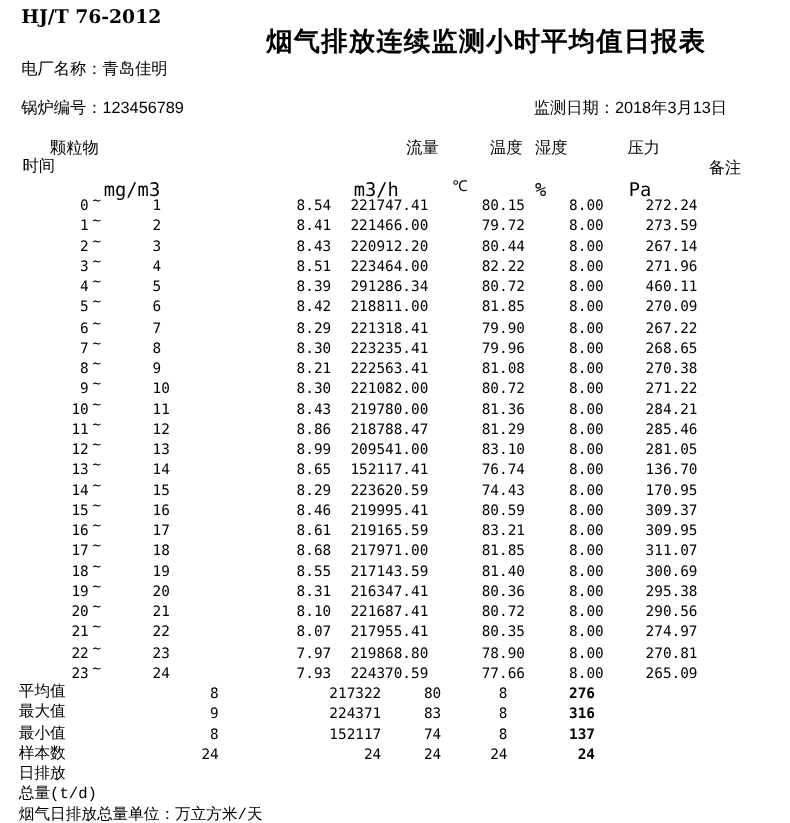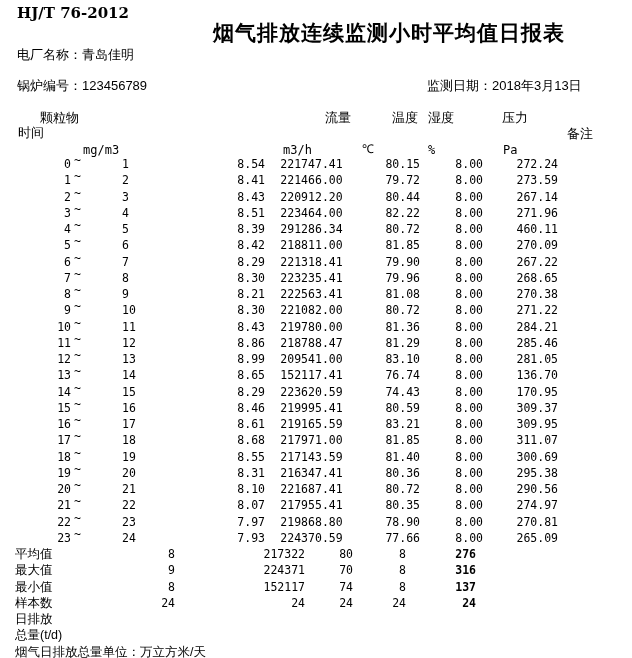--- a/index.html
+++ b/index.html
@@ -15,39 +15,39 @@
   #boiler{left:17px;top:77px;}
   #date{left:427px;top:77px;}
   .hdr{font-size:13px;}
   .h-pm{left:40px;top:109px;}
   .h-flow{left:325px;top:109px;}
   .h-temp{left:392px;top:109px;}
   .h-hum{left:428px;top:109px;}
   .h-press{left:502px;top:109px;}
   .h-time{left:18px;top:124px;}
   .h-remark{left:567px;top:125px;}
-  .unit{font-family:"DejaVu Sans Mono",monospace;font-size:12px;}
+  .unit{font-family:"DejaVu Sans Mono",monospace;font-size:15px;}
   .u-pm{left:83px;top:143px;}
   .u-flow{left:283px;top:143px;}
   .u-temp{left:362px;top:140px;font-size:12px;}
   .u-hum{left:428px;top:143px;}
   .u-press{left:503px;top:143px;}
   #data-rows{position:absolute;left:0;top:156px;width:632px;}
   #bottom-rows{position:absolute;left:0;top:546px;width:632px;}
   .row{position:relative;height:16.25px;line-height:16.25px;}
   .cell{position:absolute;top:0;font-family:"DejaVu Sans Mono",monospace;font-size:11.5px;white-space:pre;}
   .c-from{left:40px;width:31px;text-align:right;}
   .c-tilde{left:74px;top:-4px;}
   .c-to{left:122px;}
   .c-pm{left:200px;width:65px;text-align:right;}
   .c-flow{left:264px;width:95px;text-align:center;}
   .c-temp{left:365px;width:55px;text-align:right;}
   .c-hum{left:428px;width:55px;text-align:right;}
   .c-press{left:493px;width:65px;text-align:right;}
-  .s-label{left:15px;font-family:Liberation Sans, sans-serif;font-size:12.5px;}
+  .s-label{left:15px;font-family:Liberation Mono, monospace;font-size:12.5px;}
   .s-pm{left:110px;width:65px;text-align:right;}
   .s-flow{left:210px;width:95px;text-align:right;}
   .s-temp{left:298px;width:55px;text-align:right;}
   .s-hum{left:351px;width:55px;text-align:right;}
   .s-press{left:411px;width:65px;text-align:right;font-weight:bold;}
 </style>
 </head>
 <body>
 
 <div>
@@ -320,21 +320,21 @@
         <span class="cell s-pm">8</span>
         <span class="cell s-flow">217322</span>
         <span class="cell s-temp">80</span>
         <span class="cell s-hum">8</span>
         <span class="cell s-press">276</span>
       </div>
       <div class="row">
         <span class="cell s-label">最大值</span>
         <span class="cell s-pm">9</span>
         <span class="cell s-flow">224371</span>
-        <span class="cell s-temp">70</span>
+        <span class="cell s-temp">83</span>
         <span class="cell s-hum">8</span>
         <span class="cell s-press">316</span>
       </div>
       <div class="row">
         <span class="cell s-label">最小值</span>
         <span class="cell s-pm">8</span>
         <span class="cell s-flow">152117</span>
         <span class="cell s-temp">74</span>
         <span class="cell s-hum">8</span>
         <span class="cell s-press">137</span>

